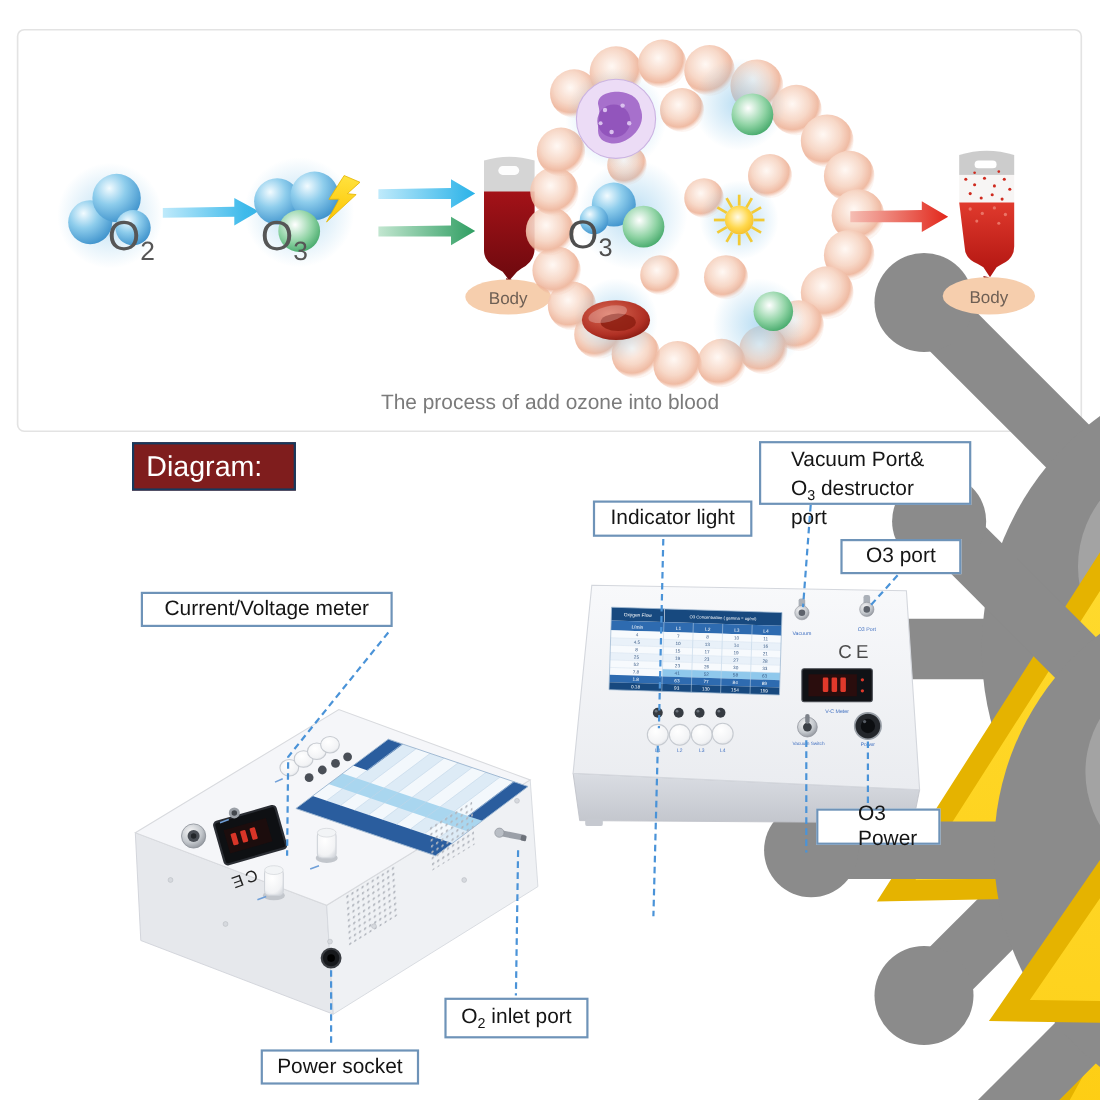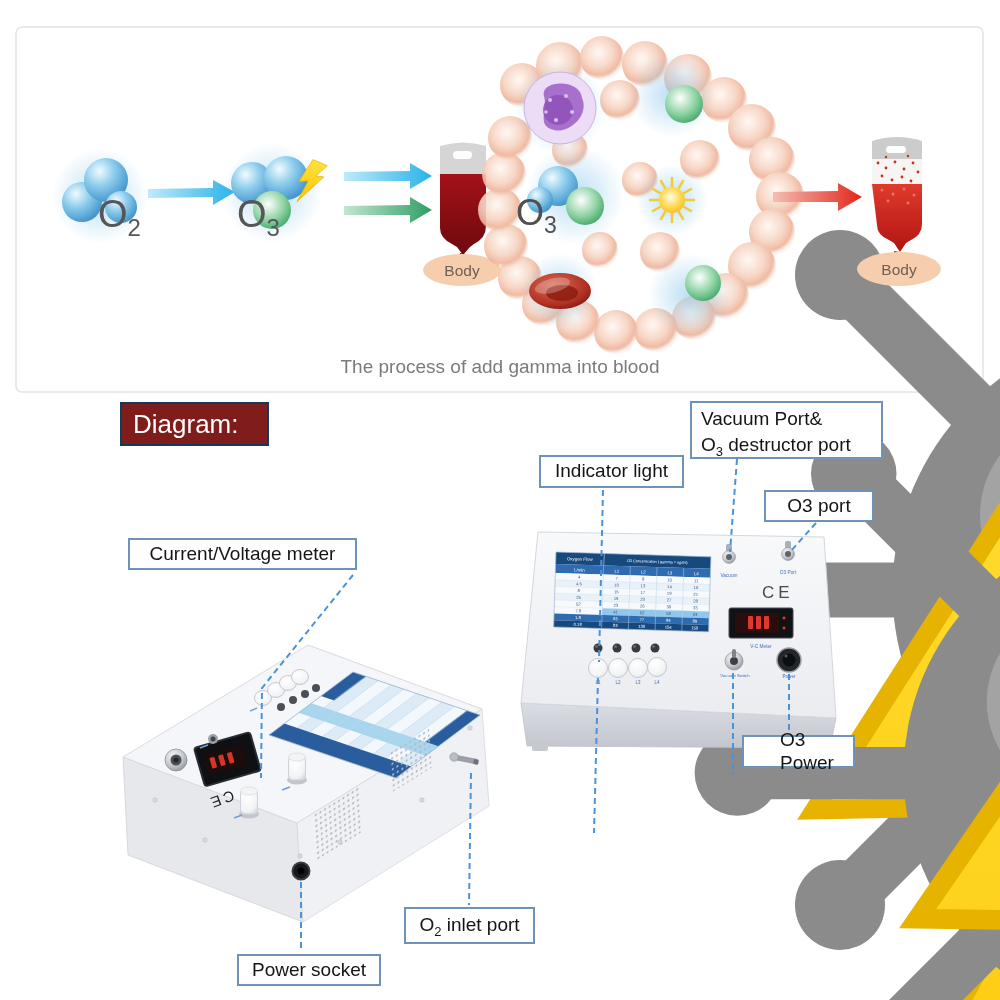--- a/index.html
+++ b/index.html
@@ -3,21 +3,21 @@
 <meta charset="utf-8">
 <style>
   html,body{margin:0;padding:0;background:#fff;}
   .page{position:relative;width:1000px;height:1000px;background:#fff;overflow:hidden;
         font-family:"Liberation Sans",sans-serif;}
   .page svg{position:absolute;left:0;top:0;}
   .callout{position:absolute;box-sizing:border-box;background:#fff;border:2px solid #6e93b8;
            color:#151515;font-size:19px;display:flex;align-items:center;justify-content:center;
            text-align:left;line-height:1.2;}
   .callout sub{font-size:13px;line-height:0;}
-  .callout.two-line{display:block;text-align:left;padding:3px 9px;line-height:26px;}
+  .callout.two-line{display:block;text-align:left;padding:3px 27px;line-height:26px;}
   .diagram-title{position:absolute;background:#7f1d1d;border:2px solid #163a5e;color:#fff;
            font-weight:normal;font-size:26px;line-height:40px;padding:0 0 0 11px;box-sizing:border-box;}
   .caption{position:absolute;color:#7b7b7b;font-size:19px;text-align:center;}
   .tcell{font-size:4.2px;fill:#3a5b86;text-anchor:middle;font-family:"Liberation Sans",sans-serif;}
   .tcell.w{fill:#ffffff;}
   .tcell.th{fill:#ffffff;font-size:4.4px;}
   .tinylabel{fill:#3f6fc0;text-anchor:middle;font-family:"Liberation Sans",sans-serif;}
 </style>
 </head>
 <body>
@@ -559,21 +559,21 @@
     <line x1="737" y1="459" x2="730" y2="552"></line>
     <line x1="816" y1="523" x2="790" y2="552"></line>
     <line x1="789" y1="674" x2="789" y2="734"></line>
     <line x1="733" y1="673" x2="733" y2="775"></line>
     <line x1="598" y1="678" x2="594" y2="833"></line>
     <line x1="471" y1="773" x2="469" y2="905"></line>
     <line x1="301" y1="882" x2="301" y2="952"></line>
   </g>
 </svg>
 
-<div class="caption" style="left:280px;top:356px;width:440px;">The process of add gamma into blood</div>
+<div class="caption" style="left:280px;top:356px;width:440px;">The process of add ozone into blood</div>
 
 <div class="diagram-title" style="left:120px;top:402px;width:149px;height:44px;">Diagram:</div>
 
 <div class="callout two-line" style="left:690px;top:401px;width:193px;height:58px;">
   <span>Vacuum Port&amp;</span><br>
   <span><span>O</span><sub>3</sub><span> destructor port</span></span>
 </div>
 
 <div class="callout" style="left:539px;top:455px;width:145px;height:33px;">Indicator light</div>
 

